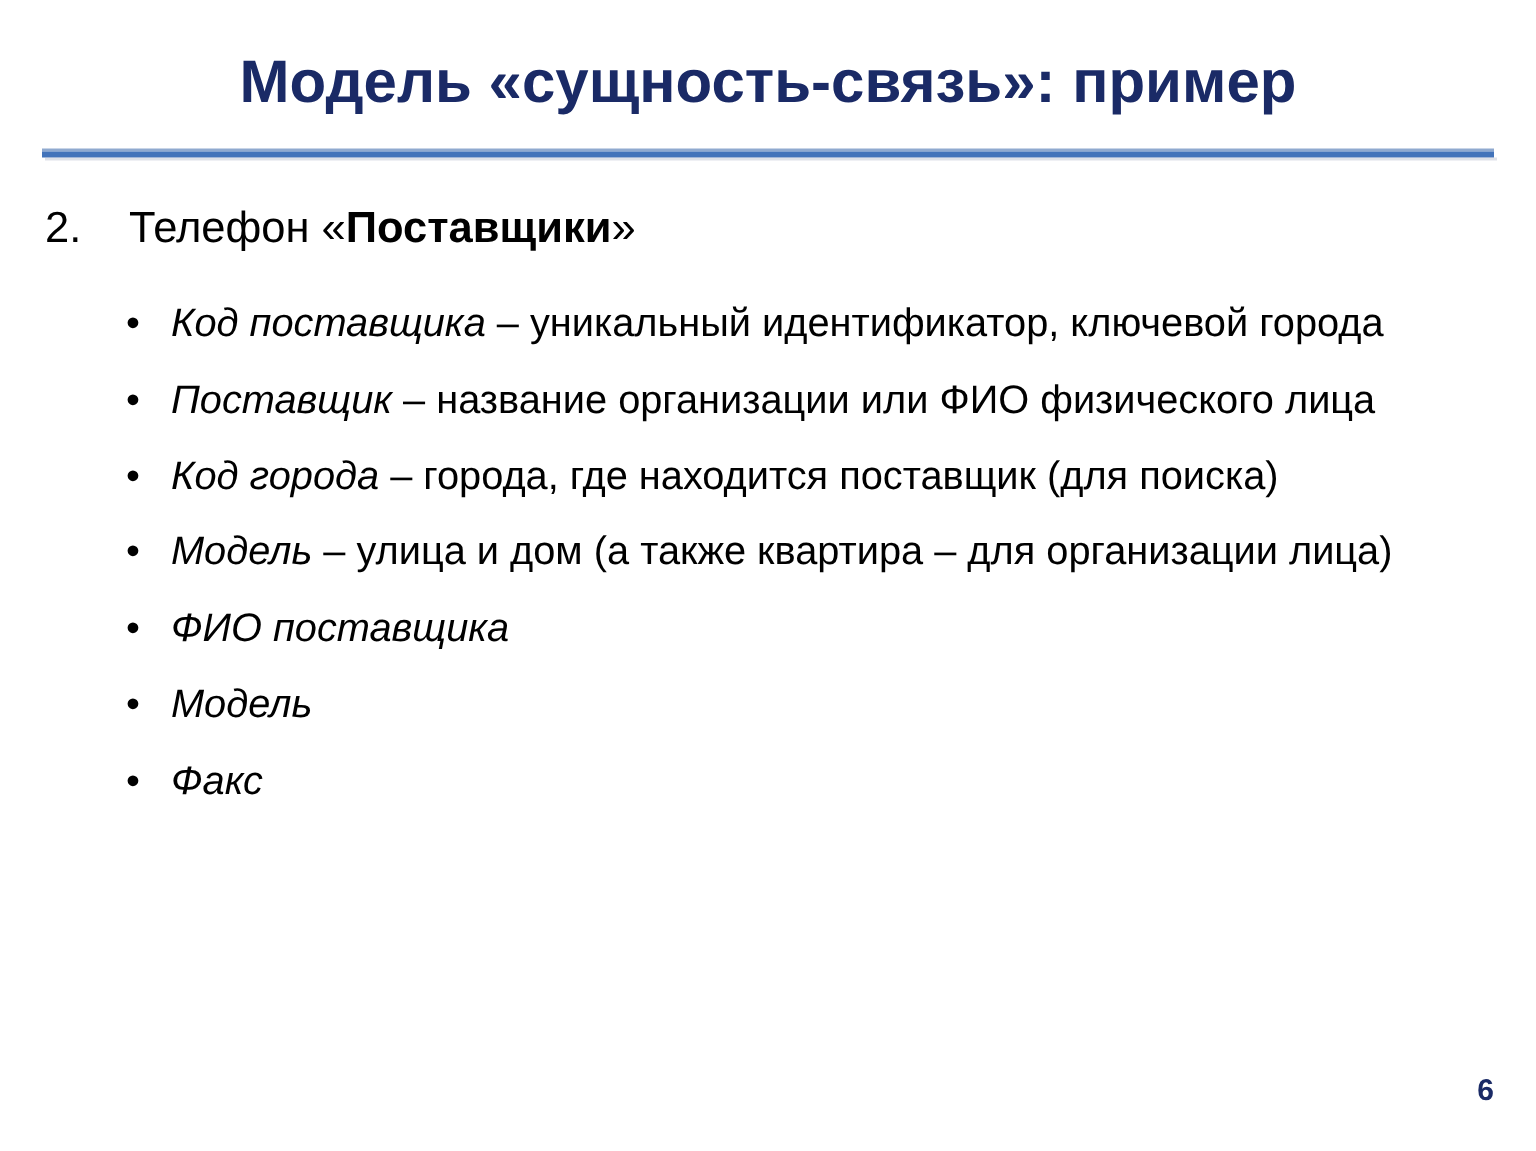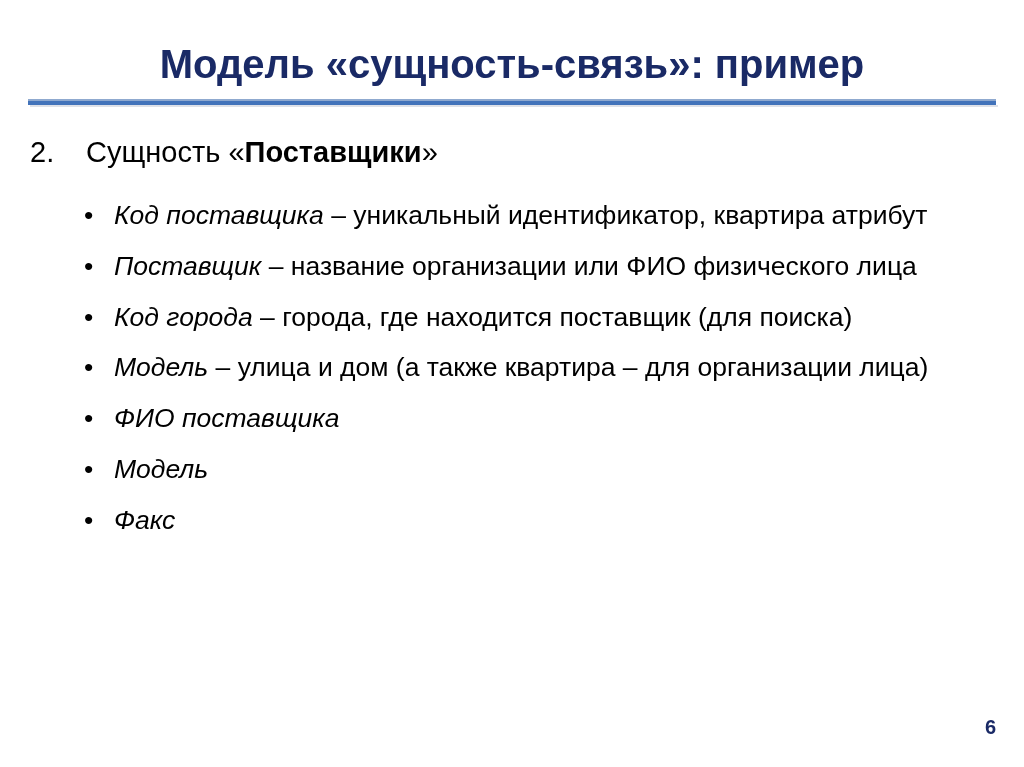--- a/index.html
+++ b/index.html
@@ -26,21 +26,21 @@
   }
 
   
   .title-area {
     position: absolute;
     left: 0;
     top: 24px;
     width: 1024px;
     height: 62px;
     display: flex;
-    align-items: flex-end;
+    align-items: center;
     justify-content: center;
   }
   .slide-title {
     font-family: "Liberation Sans", "DejaVu Sans", sans-serif;
     font-size: 40px;
     font-weight: bold;
     color: #1a2a66;
     letter-spacing: 0px;
     white-space: nowrap;
     line-height: 1.1;
@@ -160,29 +160,29 @@
 
   <div class="title-rule">
     <div class="rule-top"></div>
     <div class="rule-main"></div>
     <div class="rule-shadow"></div>
   </div>
 
   <div class="numbered-item">
     <span class="num">2.</span>
     <span class="entity-line">
-      <span>Сущность «</span><span class="entity-name">Поставщики</span><span>»</span>
+      <span>Телефон «</span><span class="entity-name">Поставщики</span><span>»</span>
     </span>
   </div>
 
   <div class="bullet-list">
 
     <div class="bullet-row">
       <span class="bullet-marker">•</span>
-      <span class="bullet-text"><span class="attr key">Код поставщика</span><span class="desc"> – уникальный идентификатор, квартира атрибут</span></span>
+      <span class="bullet-text"><span class="attr key">Код поставщика</span><span class="desc"> – уникальный идентификатор, ключевой города</span></span>
     </div>
 
     <div class="bullet-row">
       <span class="bullet-marker">•</span>
       <span class="bullet-text"><span class="attr">Поставщик</span><span class="desc"> – название организации или ФИО физического лица</span></span>
     </div>
 
     <div class="bullet-row">
       <span class="bullet-marker">•</span>
       <span class="bullet-text"><span class="attr">Код города</span><span class="desc"> – города, где находится поставщик (для поиска)</span></span>

